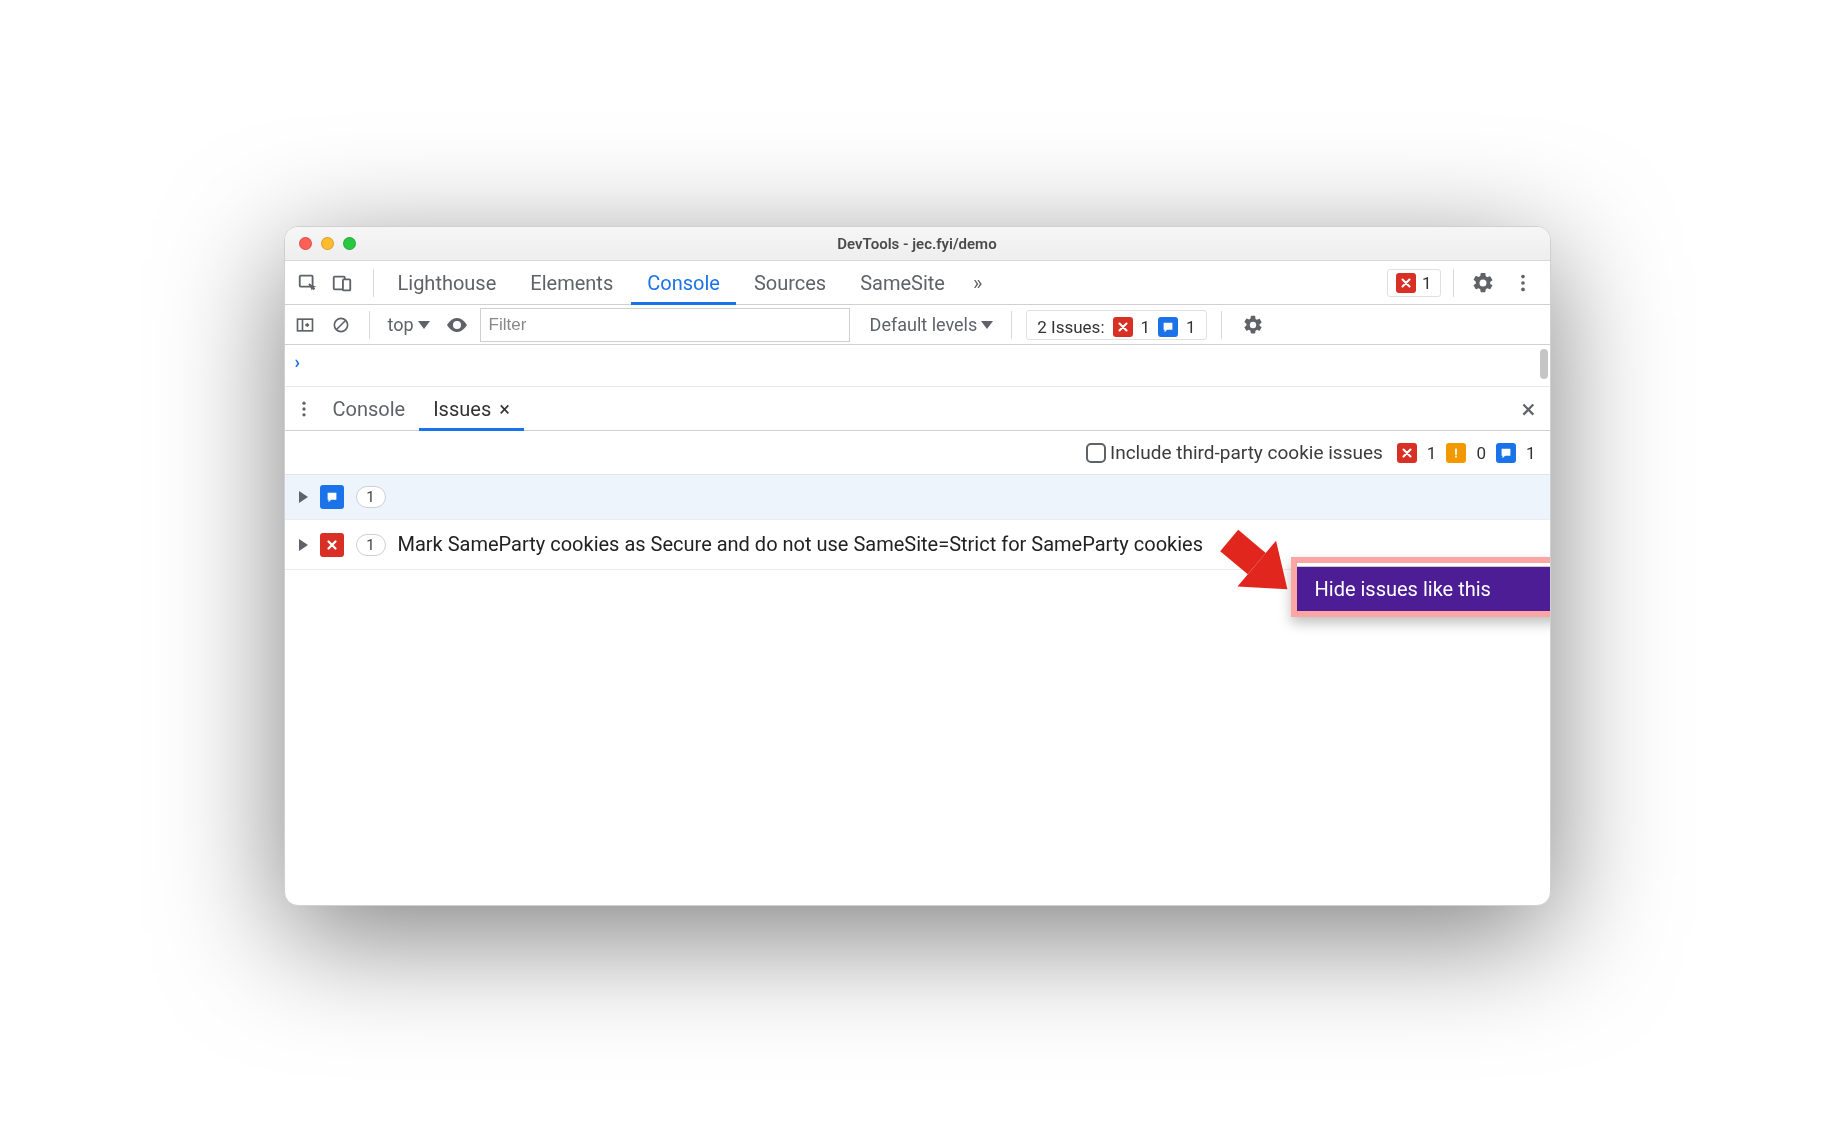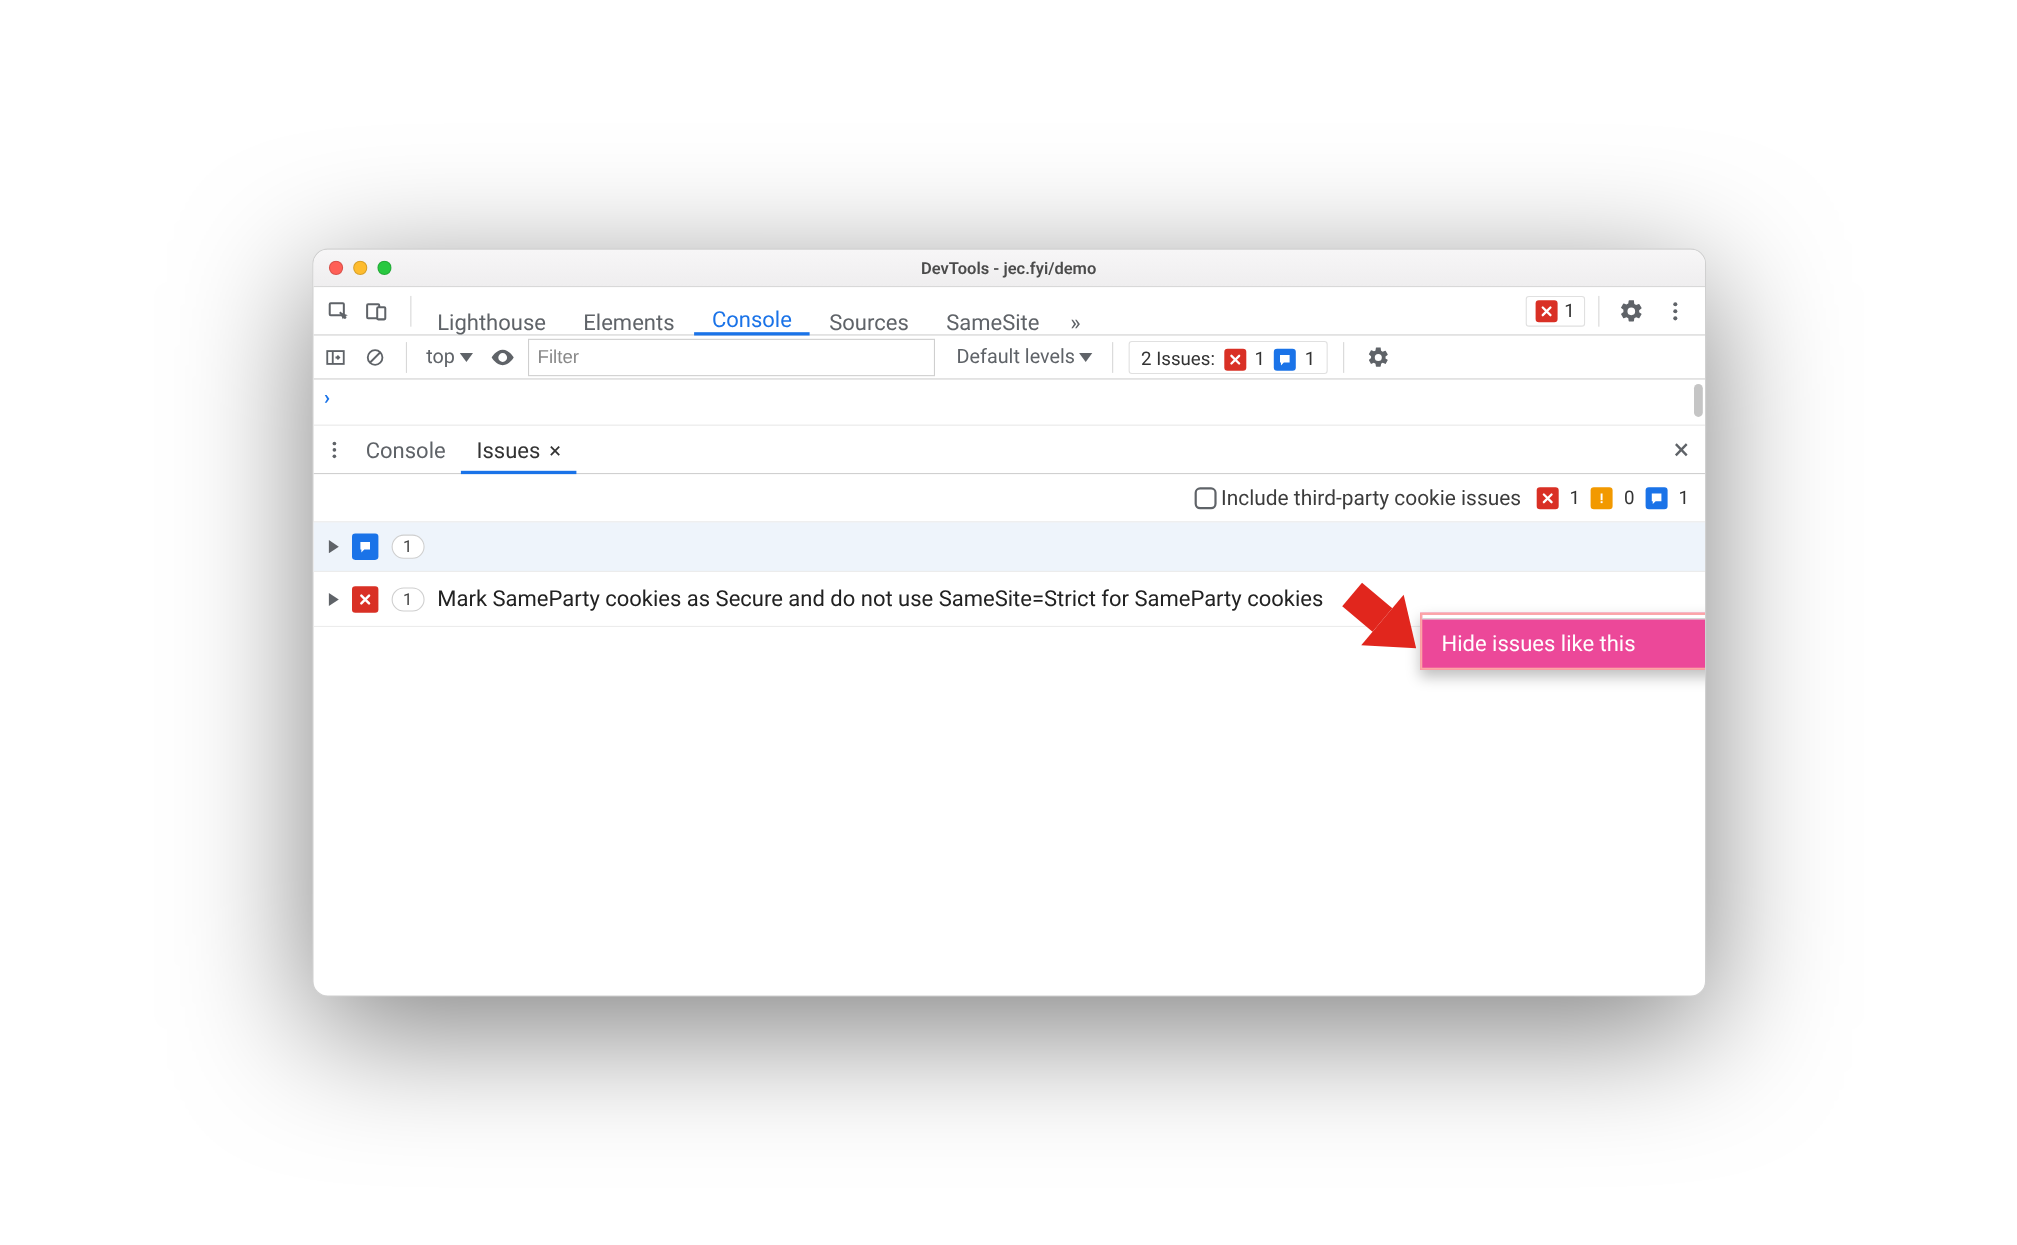--- a/index.html
+++ b/index.html
@@ -55,21 +55,21 @@
     padding: 0 6px;
     gap: 2px;
   }
   .main-tabs .left-icons { display:flex; align-items:center; gap:0; padding-right:6px;}
   .icon-btn {
     width:34px; height:34px; display:inline-flex; align-items:center; justify-content:center;
     color:#5f6368; border-radius:2px;
   }
   .vsep { width:1px; height:28px; background:#d8d8d8; margin:0 6px;}
   .tab-item {
-    padding: 0 16px; height:44px; display:flex; align-items:flex-end;
+    padding: 0 16px; height:44px; display:flex; align-items:center;
     font-size:20px; color:#5f6368; cursor:default;
   }
   .tab-item.active { color:#1a73e8; border-bottom:3px solid #1a73e8; padding-top:3px;}
   .main-right { margin-left:auto; display:flex; align-items:center; gap:6px; padding-right:4px;}
   .error-pill {
     display:inline-flex; align-items:center; gap:6px;
     border:1px solid #e0e0e0; border-radius:3px; padding:2px 8px; height:28px;
   }
   .badge { width:20px; height:20px; border-radius:3px; display:inline-flex; align-items:center; justify-content:center;}
   .badge.red{background:#d93025;}
@@ -139,22 +139,22 @@
   }
   .issue-text{flex:1; line-height:1.45;}
   
   .arrow-annot{
     position:absolute; left:916px; top:288px; width:110px; height:96px; z-index:50;
     pointer-events:none;
   }
   
   .context-menu{
     position:absolute; left:1006px; top:330px; z-index:40;
-    background:#ec4899; color:#fff; font-size:20px;
-    border:2px solid #fca5a5; box-shadow:0 6px 12px rgba(0,0,0,0.25);
+    background:#4c1d95; color:#fff; font-size:20px;
+    border:6px solid #fca5a5; box-shadow:0 6px 12px rgba(0,0,0,0.25);
     width:310px;
   }
   .context-menu-top{height:4px; background:#fff; border-bottom:1px solid #ccc;}
   .context-menu-item{ padding:10px 18px; }
 </style>
 </head>
 <body>
 
 <div class="shadow-wrap">
 <div class="window">

